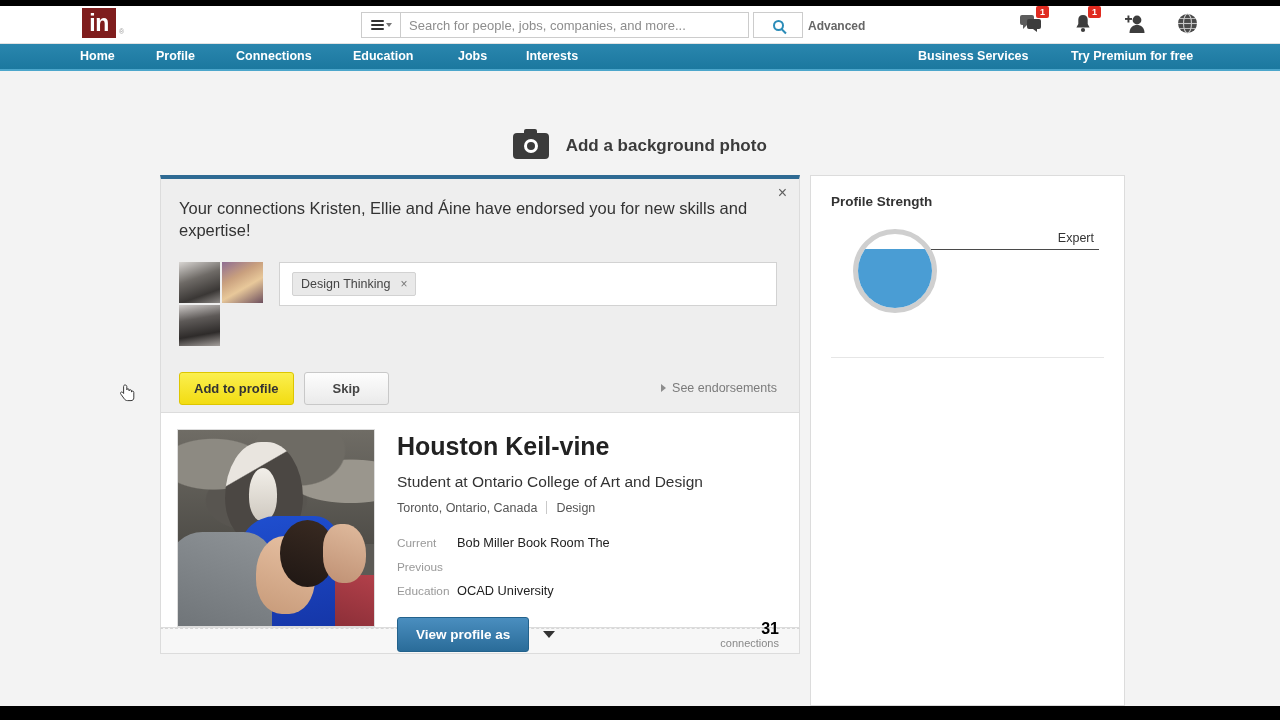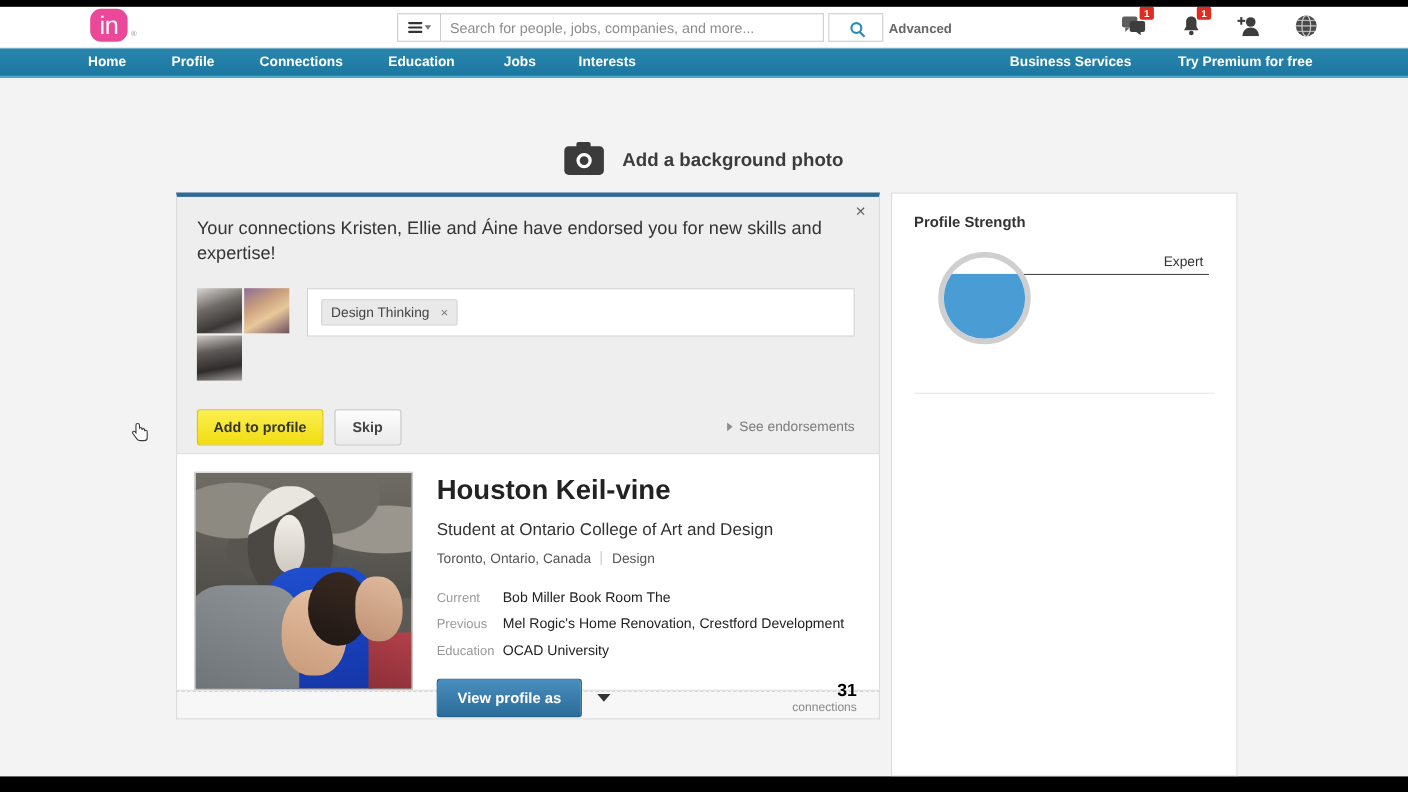--- a/index.html
+++ b/index.html
@@ -48,24 +48,24 @@
     background: #ffffff;
     border-bottom: 1px solid #e2e2e2;
   }
 
   .logo {
     position: absolute;
     left: 82px;
     top: 2px;
     width: 34px;
     height: 30px;
-    background: #ec4899;
-    border-radius: 10px;
+    background: #7f1d1d;
+    border-radius: 0;
     color: #fff;
-    font-weight: normal;
+    font-weight: bold;
     font-size: 23px;
     line-height: 30px;
     text-align: center;
     letter-spacing: -0.5px;
     font-family: "Liberation Sans", sans-serif;
   }
   .logo-r {
     position: absolute;
     left: 119px;
     top: 22px;
@@ -346,21 +346,21 @@
     font-weight: bold;
     color: #333;
     cursor: pointer;
     font-family: "Liberation Sans", sans-serif;
   }
   .btn-skip {
     margin-left: 10px;
     background: linear-gradient(#fdfdfd,#eaeaea);
     border: 1px solid #c8c8c8;
     border-radius: 3px;
-    padding: 8px 16px;
+    padding: 8px 28px;
     font-size: 13px;
     font-weight: bold;
     color: #444;
     cursor: pointer;
     font-family: "Liberation Sans", sans-serif;
   }
   .see-endorsements {
     position: absolute;
     right: 0;
     font-size: 12.5px;
@@ -761,21 +761,20 @@
               <span>Design</span>
             </div>
 
             <div class="facts">
               <div class="fact-row">
                 <div class="fact-label">Current</div>
                 <div class="fact-value">Bob Miller Book Room The</div>
               </div>
               <div class="fact-row">
                 <div class="fact-label">Previous</div>
-                <div class="fact-value">Mel Rogic's Home Renovation, Crestford Development</div>
               </div>
               <div class="fact-row">
                 <div class="fact-label">Education</div>
                 <div class="fact-value">OCAD University</div>
               </div>
             </div>
 
             <div class="profile-actions">
               <button class="btn-view">View profile as</button>
               <span class="caret-dn"></span>

